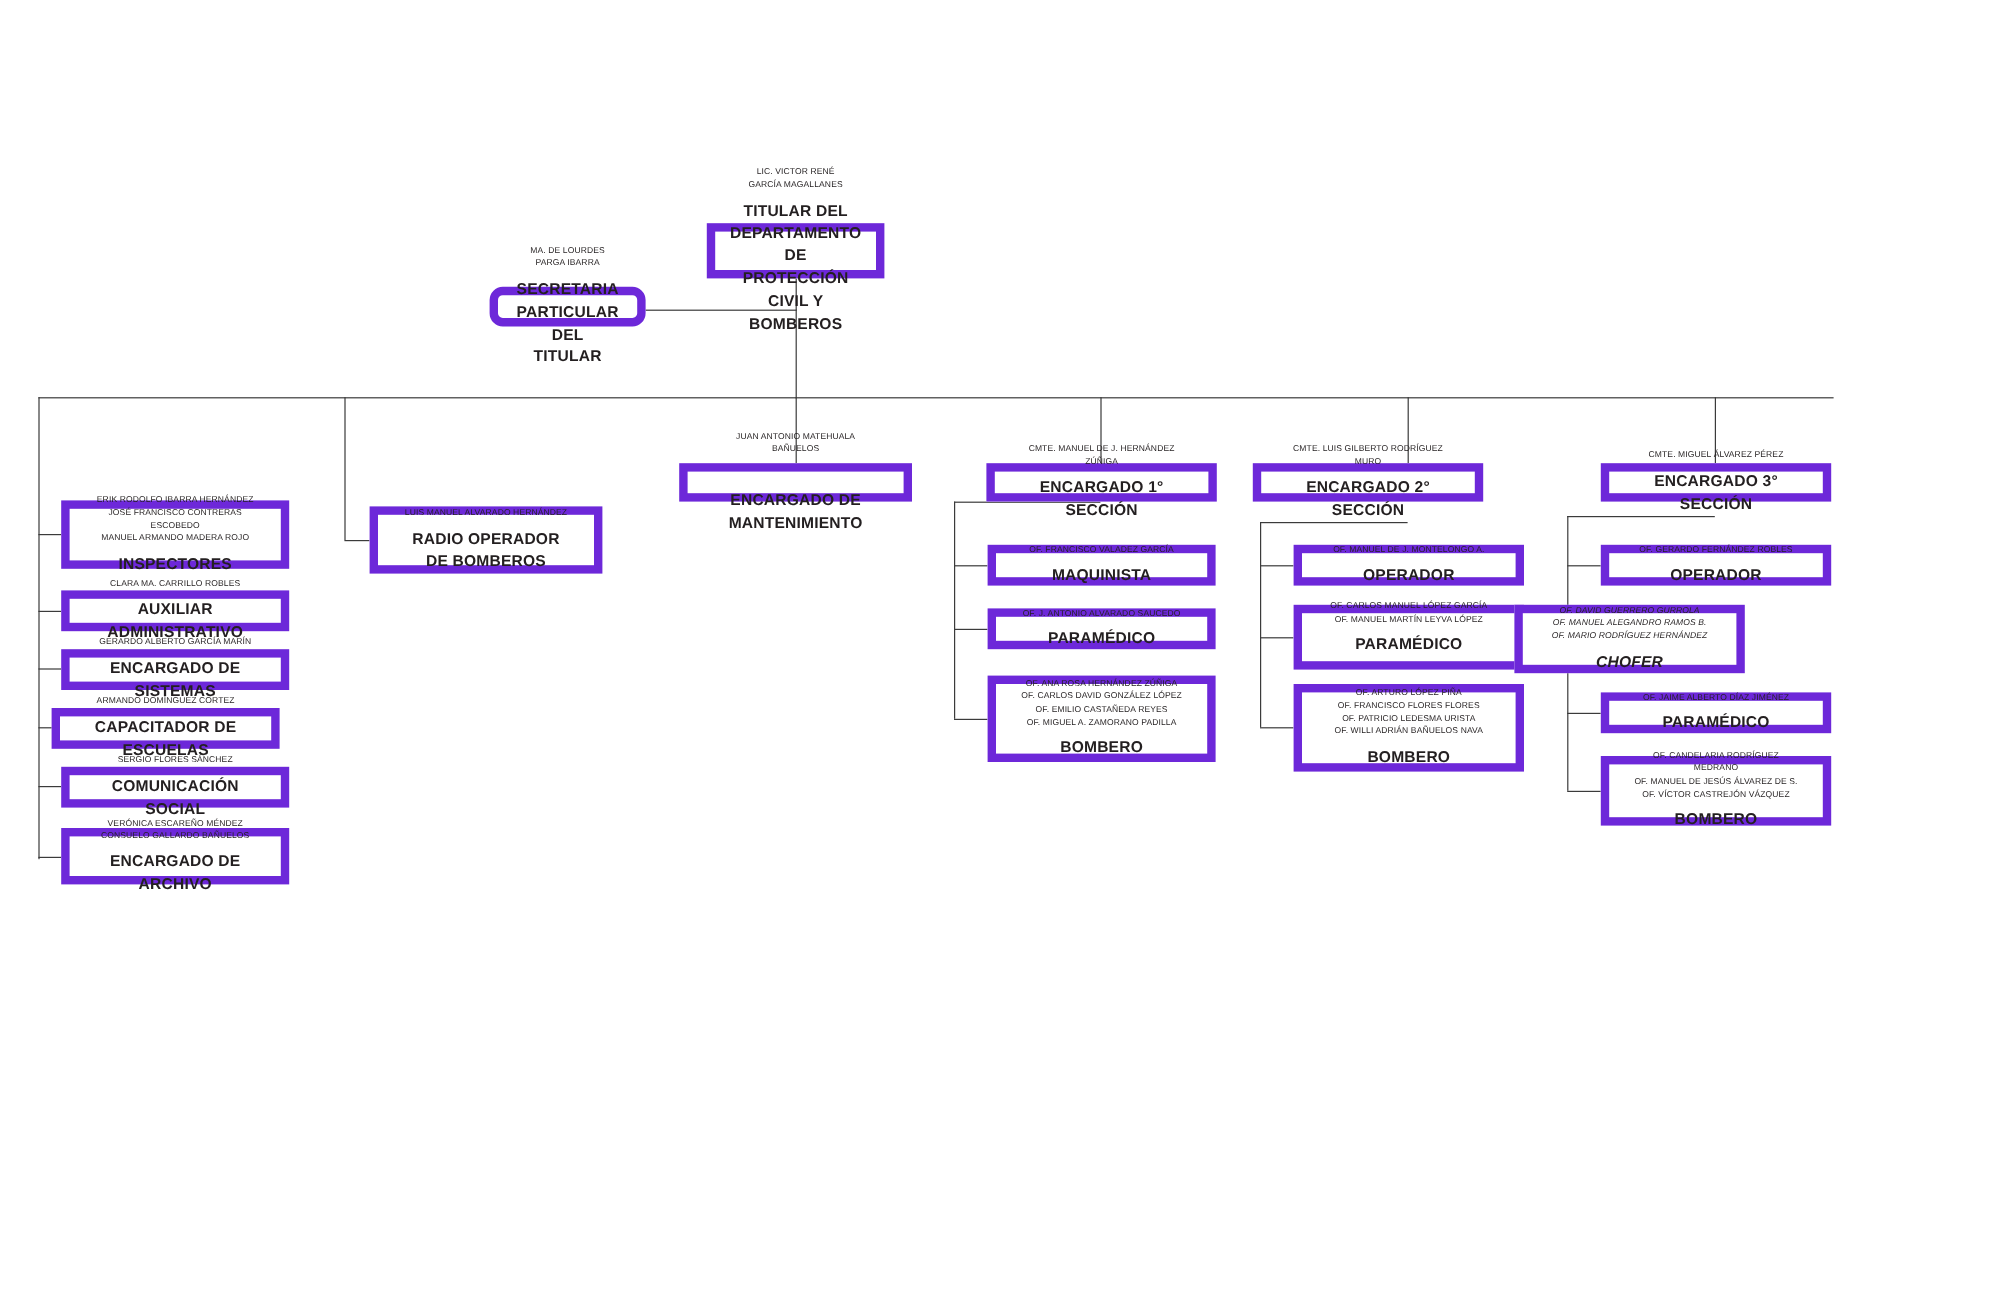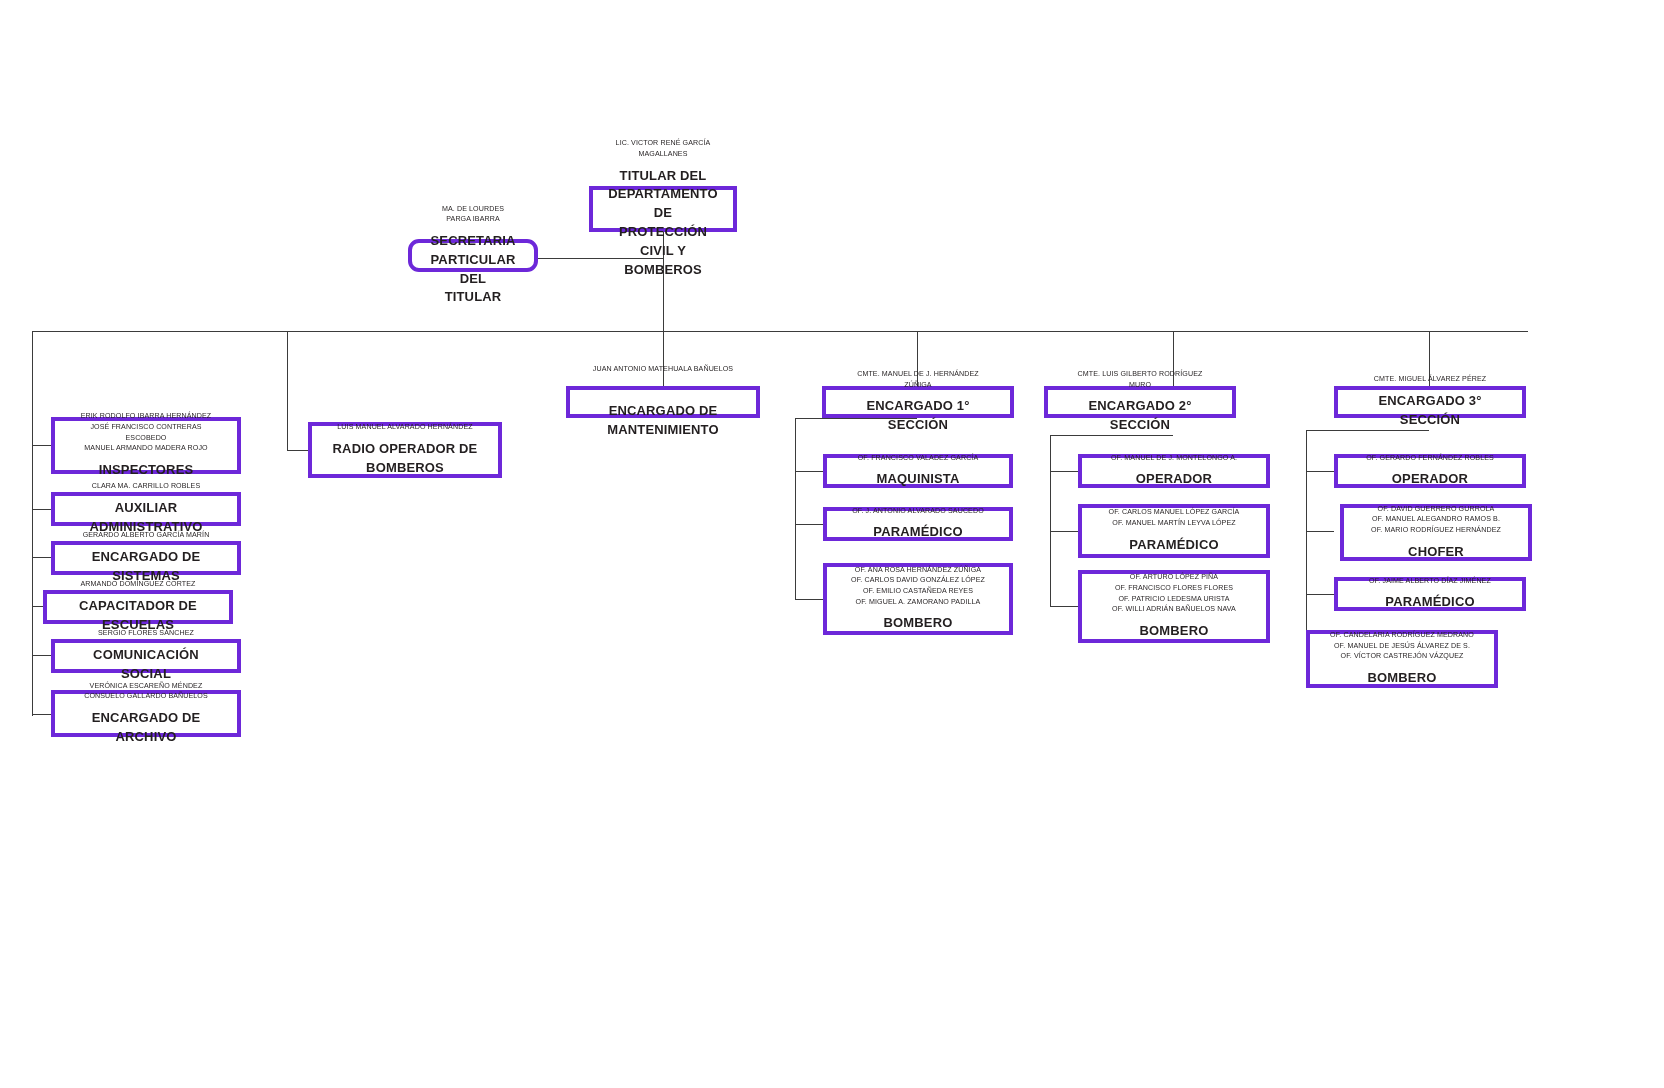--- a/index.html
+++ b/index.html
@@ -16,21 +16,21 @@
   }
   
   .ln{position:absolute;background:#3b3b3b;}
   .ln.h{height:1px;}
   .ln.v{width:1px;}
 
   
   .node{
     position:absolute;
     box-sizing:border-box;
-    border:4px solid #6d28d9;
+    border:7px solid #6d28d9;
     background:#ffffff;
     display:flex;
     flex-direction:column;
     align-items:center;
     justify-content:center;
     text-align:center;
     padding:4px 20px;
   }
   .node .names{
     font-size:7.1px;
@@ -175,51 +175,51 @@
   </div>
 
   <div class="node" style="left:1044px;top:386px;width:192px;height:32px;">
     <div class="names">CMTE. LUIS GILBERTO RODRÍGUEZ MURO</div>
     <div class="title">ENCARGADO 2° SECCIÓN</div>
   </div>
   <div class="node" style="left:1078px;top:454px;width:192px;height:34px;text-align:center;">
     <div class="names">OF. MANUEL DE J. MONTELONGO A.</div>
     <div class="title">OPERADOR</div>
   </div>
-  <div class="node" style="left:1078px;top:504px;width:192px;height:54px;">
+  <div class="node" style="left:1078px;top:504px;width:192px;height:54px;justify-content:flex-end;">
     <div class="names">OF. CARLOS MANUEL LÓPEZ GARCÍA
 OF. MANUEL MARTÍN LEYVA LÓPEZ</div>
     <div class="title">PARAMÉDICO</div>
   </div>
   <div class="node" style="left:1078px;top:570px;width:192px;height:73px;">
     <div class="names">OF. ARTURO LÓPEZ PIÑA
 OF. FRANCISCO FLORES FLORES
 OF. PATRICIO LEDESMA URISTA
 OF. WILLI ADRIÁN BAÑUELOS NAVA</div>
     <div class="title">BOMBERO</div>
   </div>
 
   <div class="node" style="left:1334px;top:386px;width:192px;height:32px;">
     <div class="names">CMTE. MIGUEL ÁLVAREZ PÉREZ</div>
     <div class="title">ENCARGADO 3° SECCIÓN</div>
   </div>
   <div class="node" style="left:1334px;top:454px;width:192px;height:34px;">
     <div class="names">OF. GERARDO FERNÁNDEZ ROBLES</div>
     <div class="title">OPERADOR</div>
   </div>
-  <div class="node" style="left:1340px;top:504px;width:192px;height:57px;">
+  <div class="node" style="left:1262px;top:504px;width:192px;height:57px;font-style:italic;">
     <div class="names">OF. DAVID GUERRERO GURROLA
 OF. MANUEL ALEGANDRO RAMOS B.
 OF. MARIO RODRÍGUEZ HERNÁNDEZ</div>
     <div class="title">CHOFER</div>
   </div>
   <div class="node" style="left:1334px;top:577px;width:192px;height:34px;">
     <div class="names">OF. JAIME ALBERTO DÍAZ JIMÉNEZ</div>
     <div class="title">PARAMÉDICO</div>
   </div>
-  <div class="node" style="left:1306px;top:630px;width:192px;height:58px;">
+  <div class="node" style="left:1334px;top:630px;width:192px;height:58px;">
     <div class="names">OF. CANDELARIA RODRÍGUEZ MEDRANO
 OF. MANUEL DE JESÚS ÁLVAREZ DE S.
 OF. VÍCTOR CASTREJÓN VÁZQUEZ</div>
     <div class="title">BOMBERO</div>
   </div>
 
 </div>
 
 </body></html>

